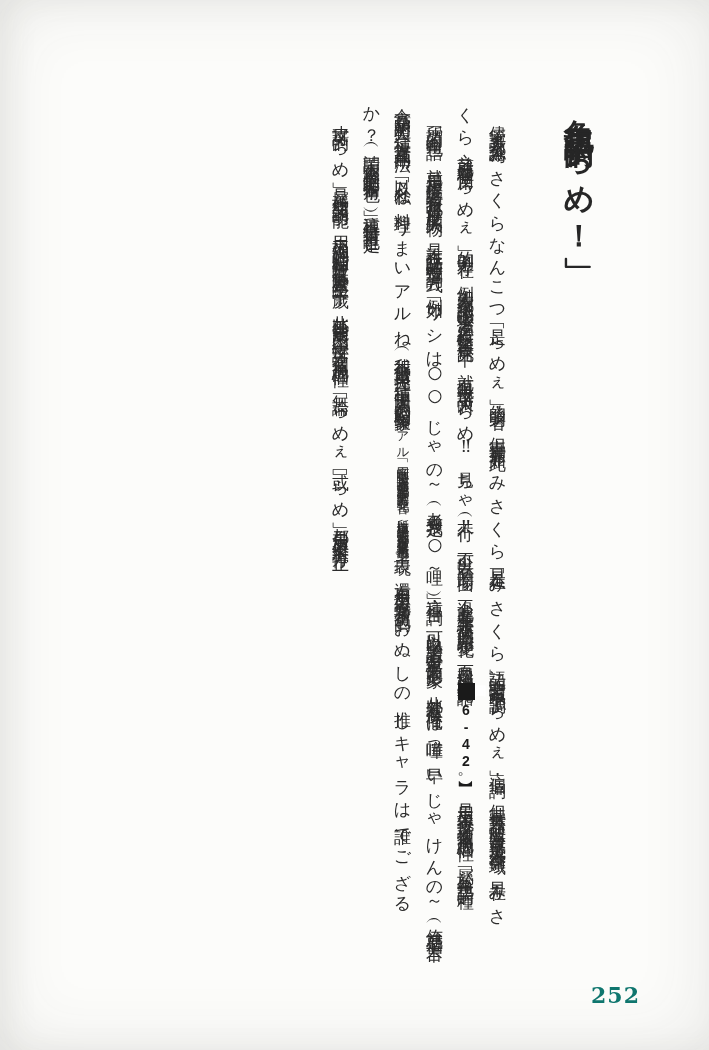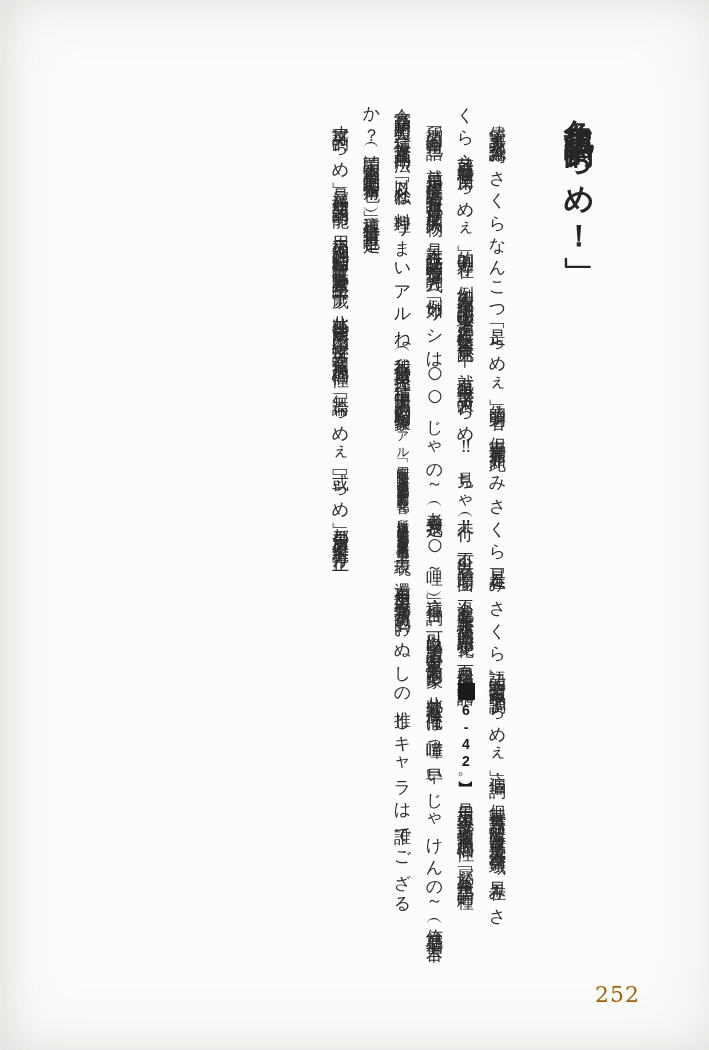--- a/index.html
+++ b/index.html
@@ -73,21 +73,22 @@
     font-size: 14px;
     letter-spacing: 1px;
     color: #1a1a1a;
   }
   .page-number {
     position: absolute;
     top: 982px;
     right: 69px;
     font-size: 22px;
     letter-spacing: 1px;
-    color: #a16207;
+    color: #0f766e;
+    font-weight: bold;
   }
 </style>
 </head>
 <body>
 
 <div class="page">
   <div class="content">
 
     <h1 class="title">角色語中的「らめ！」</h1>
 

